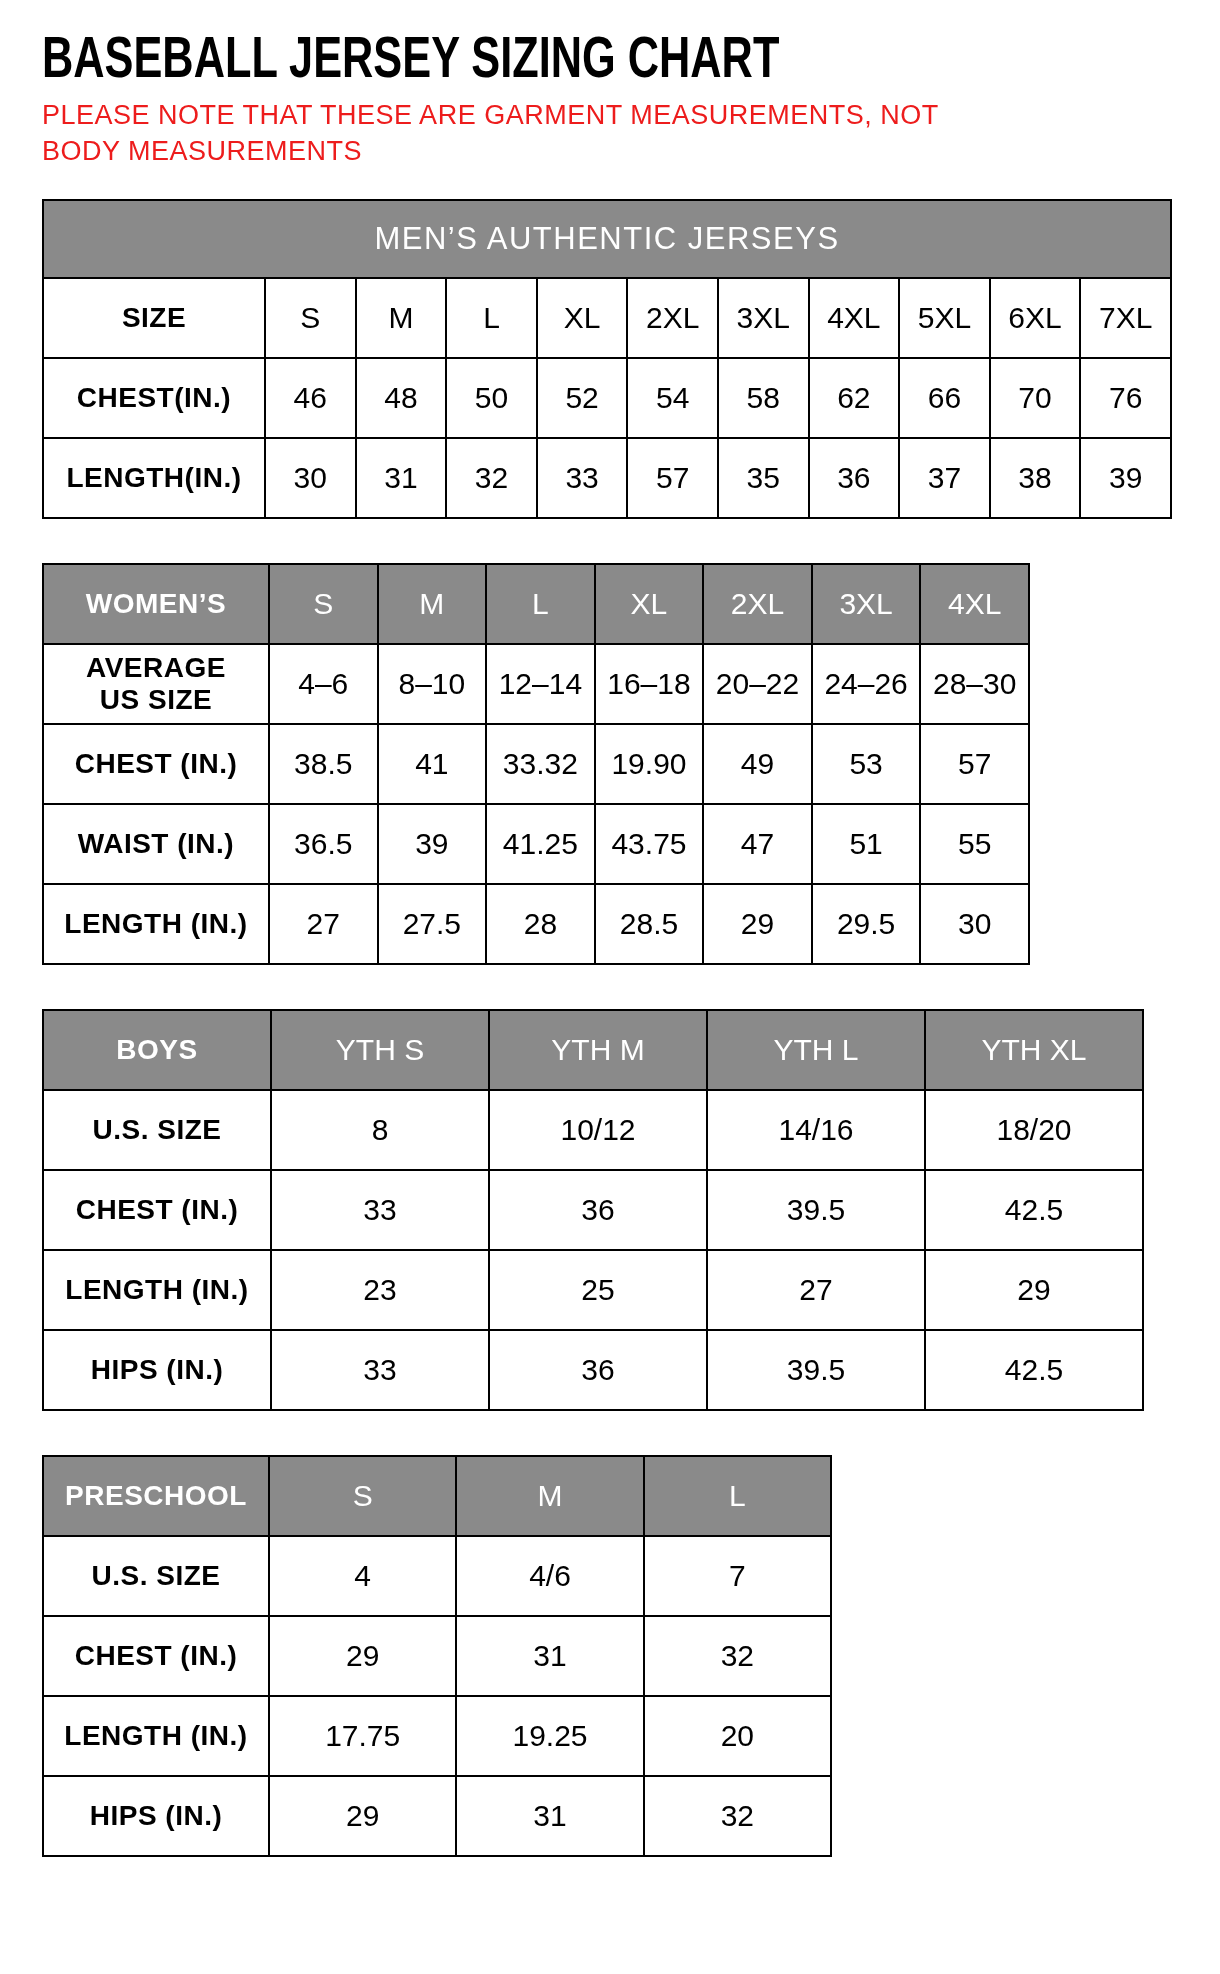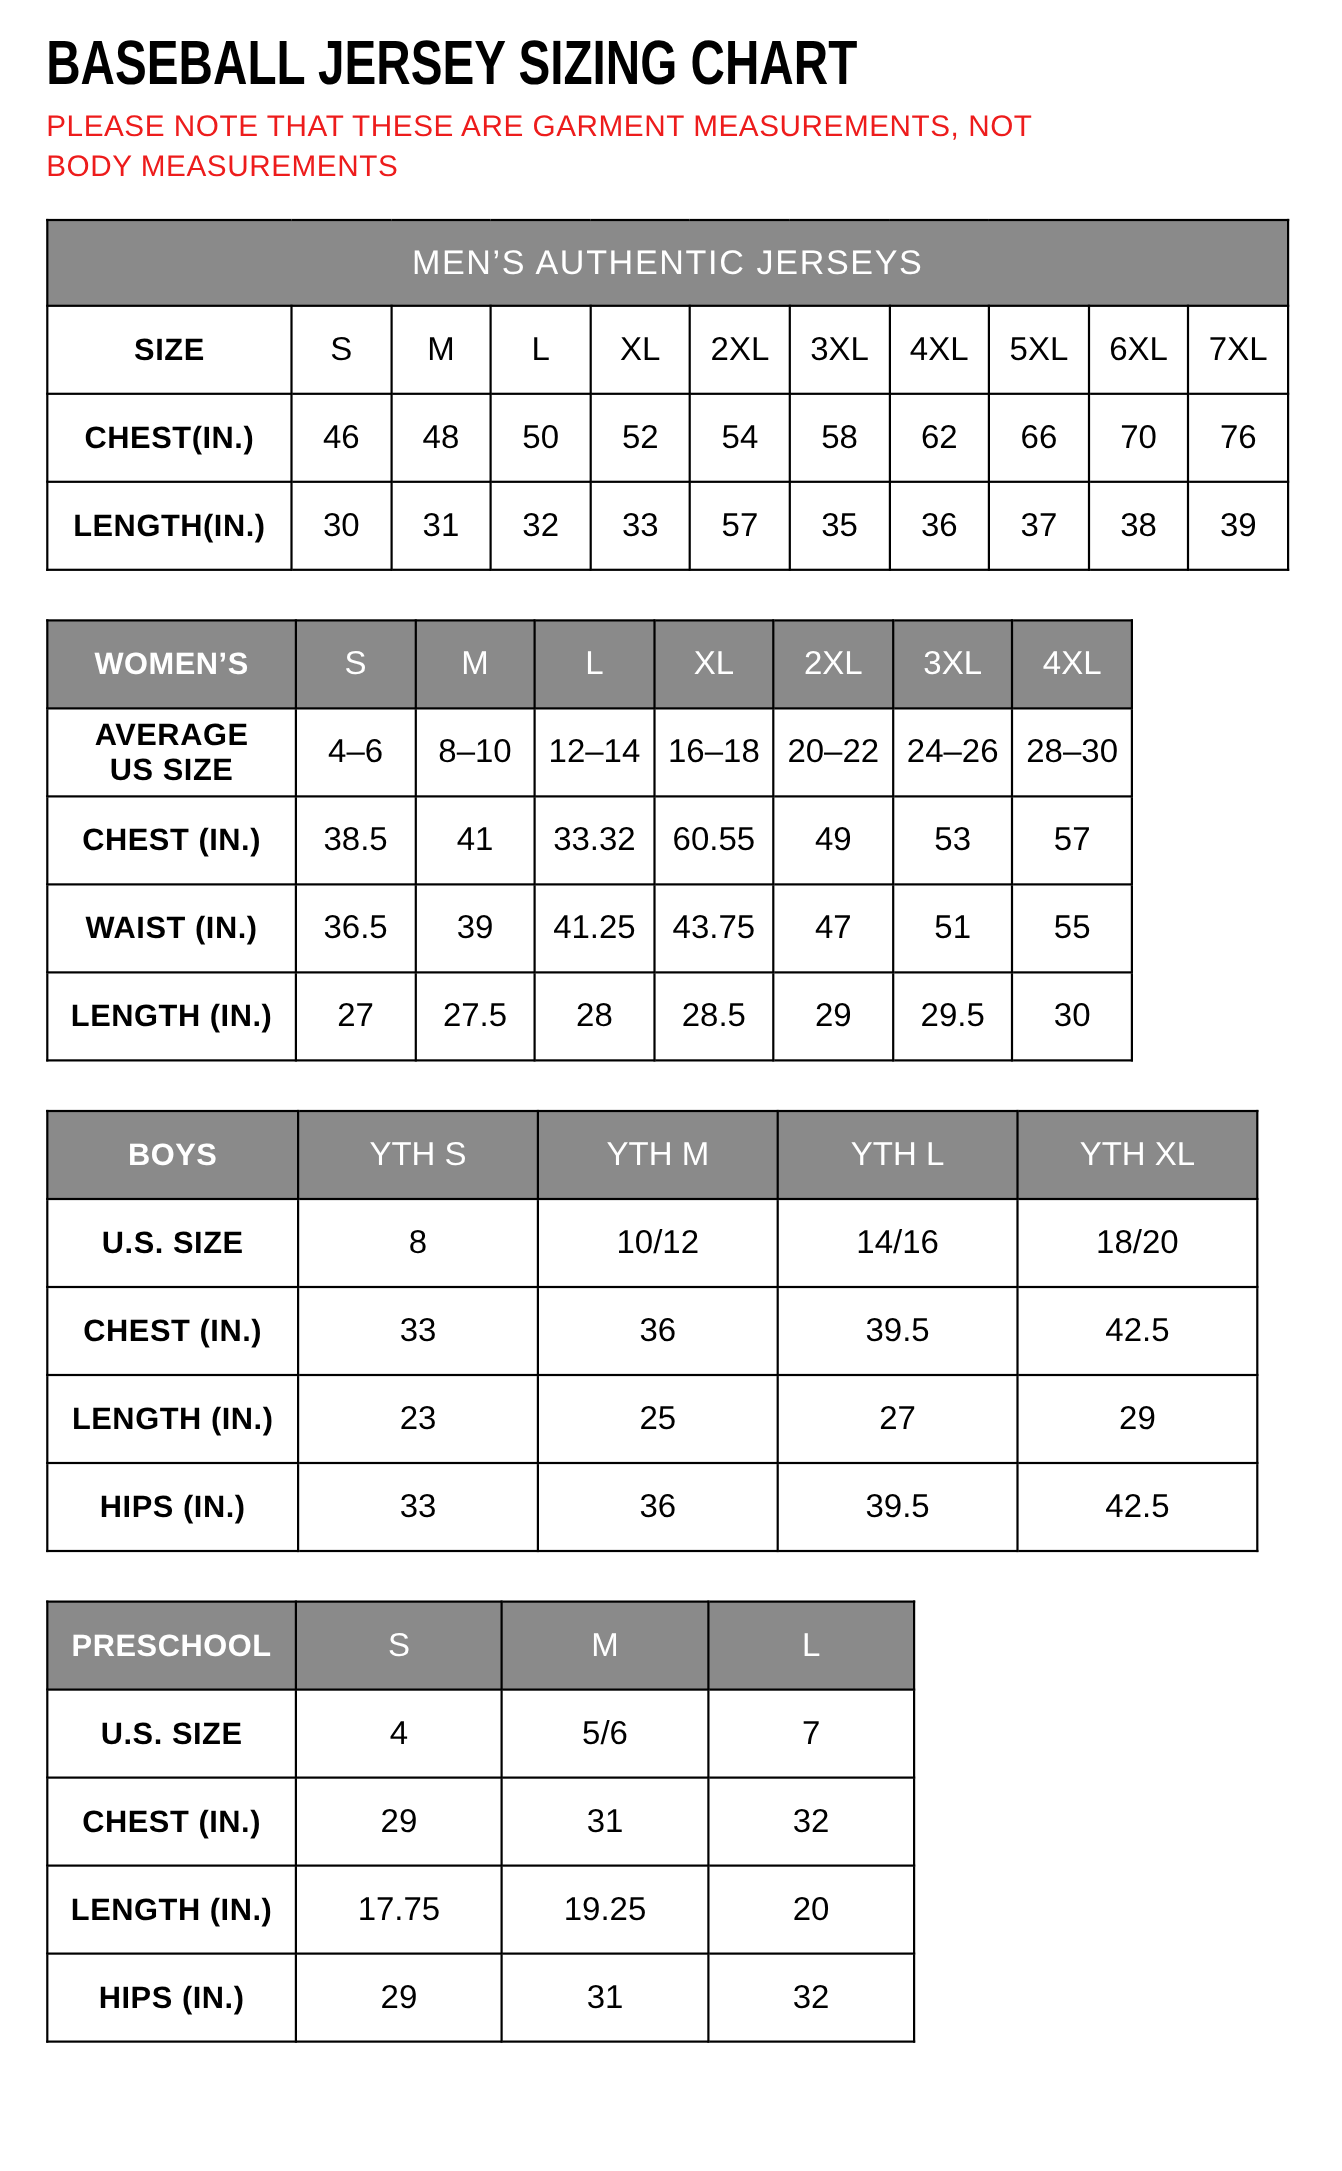--- a/index.html
+++ b/index.html
@@ -171,21 +171,21 @@
           <td>16–18</td>
           <td>20–22</td>
           <td>24–26</td>
           <td>28–30</td>
         </tr>
         <tr>
           <td class="label">CHEST (IN.)</td>
           <td>38.5</td>
           <td>41</td>
           <td>33.32</td>
-          <td>60.55</td>
+          <td>19.90</td>
           <td>49</td>
           <td>53</td>
           <td>57</td>
         </tr>
         <tr>
           <td class="label">WAIST (IN.)</td>
           <td>36.5</td>
           <td>39</td>
           <td>41.25</td>
           <td>43.75</td>
@@ -263,21 +263,21 @@
       <tbody>
         <tr>
           <td class="label gray">PRESCHOOL</td>
           <td class="gray">S</td>
           <td class="gray">M</td>
           <td class="gray">L</td>
         </tr>
         <tr>
           <td class="label">U.S. SIZE</td>
           <td>4</td>
-          <td>5/6</td>
+          <td>4/6</td>
           <td>7</td>
         </tr>
         <tr>
           <td class="label">CHEST (IN.)</td>
           <td>29</td>
           <td>31</td>
           <td>32</td>
         </tr>
         <tr>
           <td class="label">LENGTH (IN.)</td>

